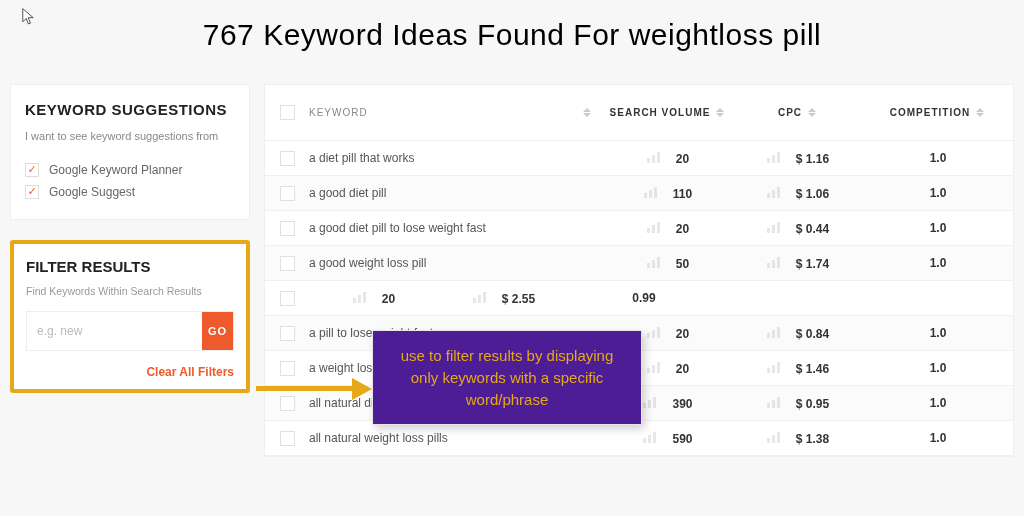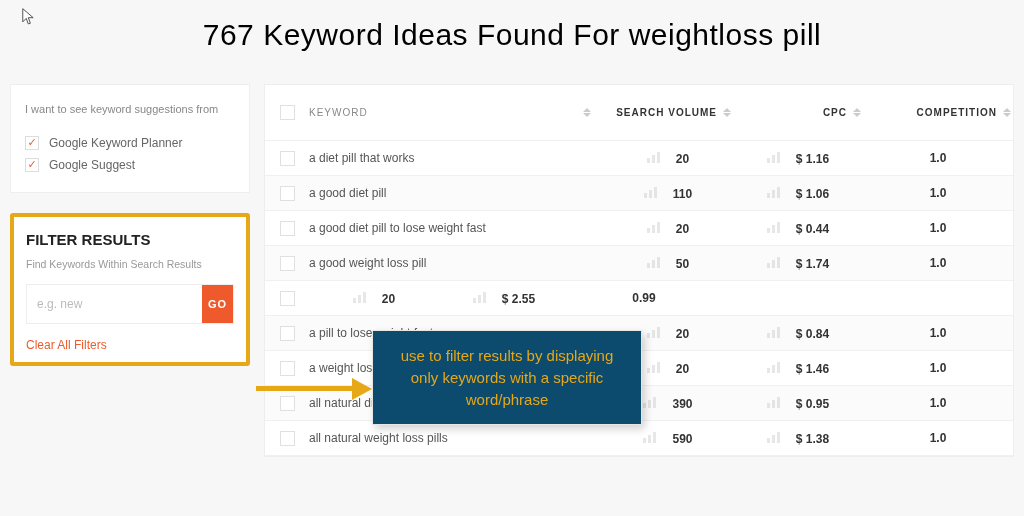--- a/index.html
+++ b/index.html
@@ -108,23 +108,24 @@
     background: #ee5a2b;
     color: #fff;
     border: none;
     font-weight: 700;
     font-size: 11px;
     letter-spacing: 1px;
     cursor: pointer;
   }
   .clear-link {
     display: block;
+    text-align: right;
     color: #ee5a2b;
     font-size: 12px;
-    font-weight: 400;
+    font-weight: 700;
     cursor: pointer;
   }
 
   .main {
     flex: 1;
     background: #fff;
     border: 1px solid #eee;
   }
   .table { width: 100%; }
   .thead, .trow {
@@ -147,21 +148,21 @@
   .col-check { width: 44px; display:flex; justify-content:center; }
   .rowcheck {
     width: 15px; height: 15px;
     border: 1px solid #e0e0e0;
     background: #fff;
   }
   .col-kw { flex: 1; padding-right: 10px; display:flex; align-items:center; justify-content:space-between;}
   .col-vol { width: 130px; text-align: center; font-weight:700; color:#333; position:relative;}
   .col-cpc { width: 130px; text-align: center; font-weight:700; color:#333; position:relative;}
   .col-comp { width: 150px; text-align: center; font-weight:700; color:#333; position:relative;}
-  .th-label { display:flex; align-items:center; justify-content:flex-end; gap:6px; width:100%; text-align:center; line-height:1.2;}
+  .th-label { display:flex; align-items:center; justify-content:center; gap:6px; width:100%; text-align:center; line-height:1.2;}
   .th-kw .th-label { justify-content: space-between; }
   .sort {
     width: 10px; height: 14px;
     display:inline-flex; flex-direction:column; justify-content:center; gap:1px;
     opacity:0.5;
   }
   .sort::before, .sort::after {
     content:""; width:0; height:0; border-left:4px solid transparent; border-right:4px solid transparent;
   }
   .sort::before { border-bottom:4px solid #999; }
@@ -185,21 +186,21 @@
     position:absolute; top:8px; left:0; width:100px; height:5px; background:#e6a817;
   }
   .arrow-head {
     position:absolute; top:0; left:96px; width:0; height:0;
     border-top:11px solid transparent; border-bottom:11px solid transparent; border-left:20px solid #e6a817;
   }
   .callout {
     position:absolute;
     left: 372px; top: 330px;
     width: 270px;
-    background:#0c4a6e;
+    background:#4c1d95;
     border:1px solid #e6e6e6;
     box-shadow: 3px 4px 8px rgba(0,0,0,0.18);
     padding: 14px 16px;
     font-size: 15px;
     line-height:1.45;
     color:#e6a817;
     text-align:center;
     z-index:31;
   }
 </style>
@@ -208,20 +209,21 @@
 
 <svg class="cursor" viewBox="0 0 20 26">
   <path d="M1 1 L1 20 L6 15 L9 23 L12 22 L9 14 L16 14 Z" fill="#fff" stroke="#333" stroke-width="1.2"></path>
 </svg>
 
 <h1 class="page-title">767 Keyword Ideas Found For weightloss pill</h1>
 
 <div class="layout">
   <aside class="sidebar">
     <div class="panel">
+      <div class="panel-heading">KEYWORD SUGGESTIONS</div>
       <div class="panel-sub">I want to see keyword suggestions from</div>
       <div id="sources">
           <div class="check-row">
             <div class="checkmark">✓</div>
             <span>Google Keyword Planner</span>
           </div>
           <div class="check-row">
             <div class="checkmark">✓</div>
             <span>Google Suggest</span>
           </div>

